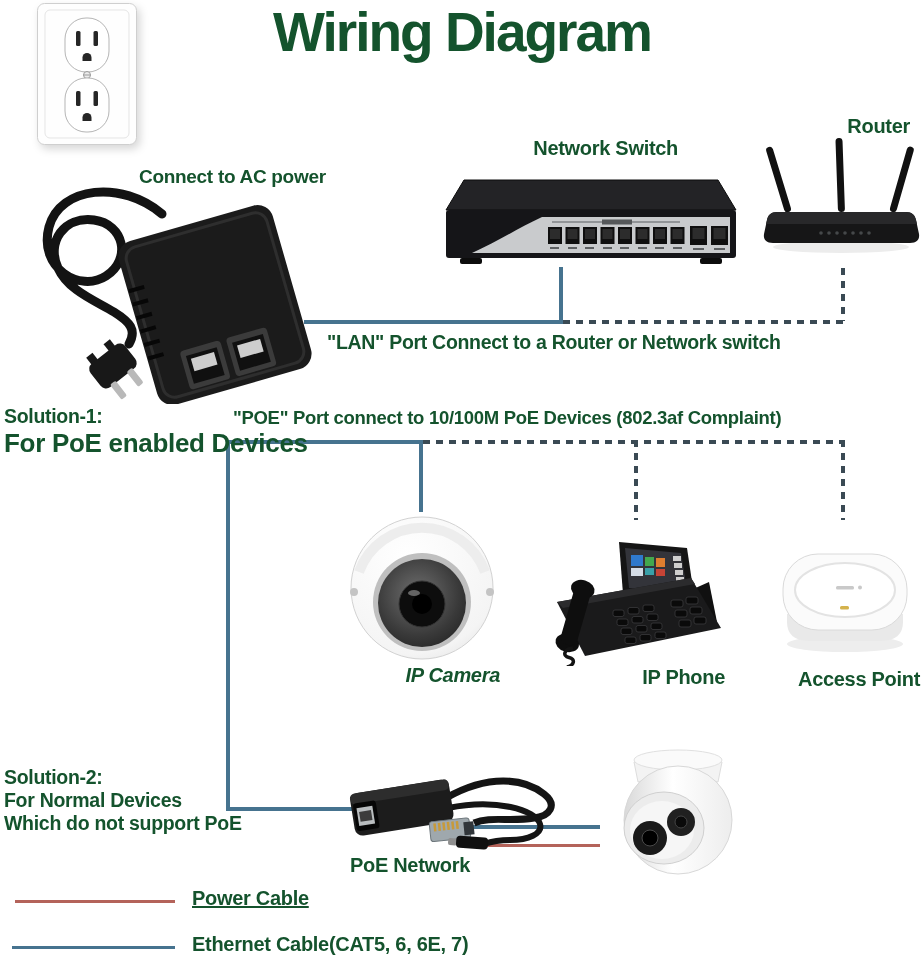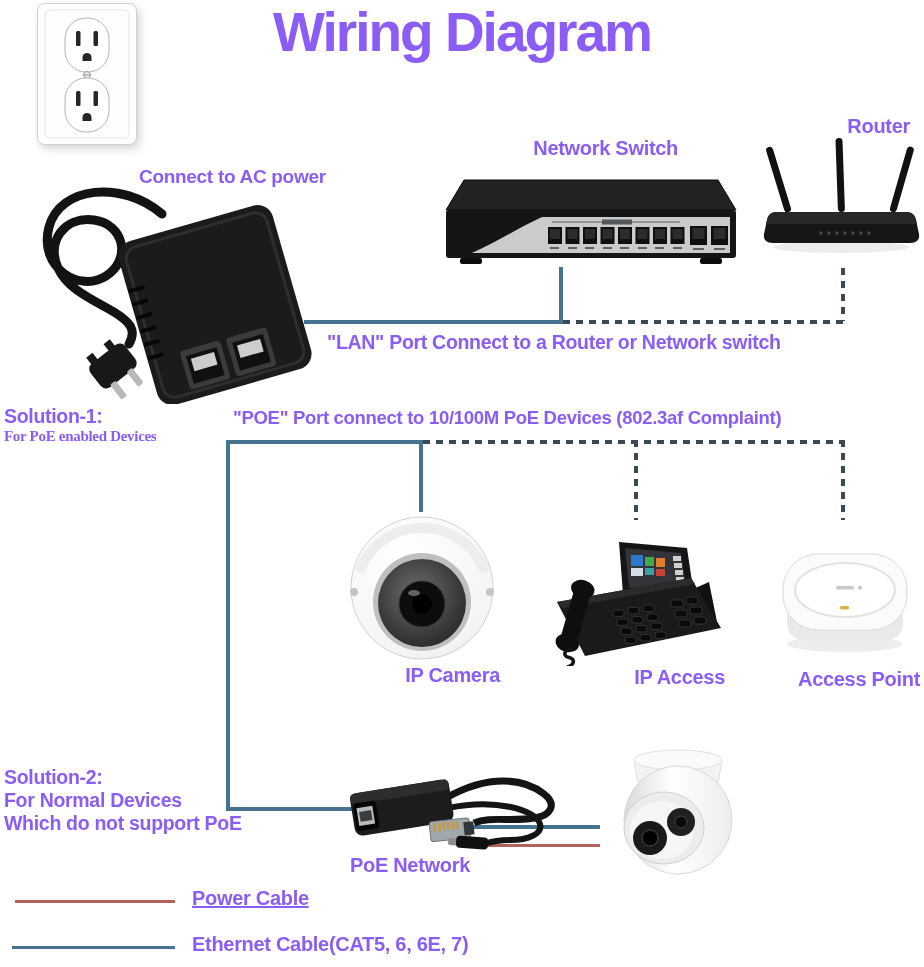--- a/index.html
+++ b/index.html
@@ -1,17 +1,17 @@
 <!DOCTYPE html>
 <html><head>
 <meta charset="utf-8">
 <style>
   html,body{margin:0;padding:0;background:#fff;}
   .canvas{position:relative;width:924px;height:967px;background:#fff;overflow:hidden;
-          font-family:"Liberation Sans",sans-serif;color:#8b5cf6;}
+          font-family:"Liberation Sans",sans-serif;color:#14532d;}
   .abs{position:absolute;text-align:center;}
   .lbl{font-weight:bold;letter-spacing:-0.3px;white-space:nowrap;}
   .title{width:100%;text-align:center;font-size:55px;font-weight:800;letter-spacing:-2px;}
   .center{text-align:right;}
   
   .line{position:absolute;}
   .dash-h{height:4px;background-image:repeating-linear-gradient(90deg,#3a4a54 0 7px,transparent 7px 13px);}
   .dash-v{width:4px;background-image:repeating-linear-gradient(180deg,#3a4a54 0 7px,transparent 7px 13px);}
   svg{display:block;}
   .shadowed{filter:drop-shadow(3px 4px 4px rgba(0,0,0,0.16));}
@@ -155,21 +155,21 @@
           <circle cx="90" cy="97" r="1.8"></circle>
           <circle cx="98" cy="97" r="1.8"></circle>
           <circle cx="106" cy="97" r="1.8"></circle>
       </g>
     </svg>
   </div>
 
   <div class="abs lbl" style="left:327px;top:331px;font-size:19.5px;">"LAN" Port Connect to a Router or Network switch</div>
 
   <div class="abs lbl" style="left:4px;top:405px;font-size:19.5px;">Solution-1:</div>
-  <div class="abs lbl" style="left:4px;top:428px;font-size:15px;font-family:Liberation Serif, serif;">For PoE enabled Devices</div>
+  <div class="abs lbl" style="left:4px;top:428px;font-size:26px;">For PoE enabled Devices</div>
   <div class="abs lbl" style="left:233px;top:407px;font-size:18.5px;">"POE" Port connect to 10/100M PoE Devices (802.3af Complaint)</div>
 
   <div class="abs" style="left:345px;top:514px;width:155px;height:150px;">
     <svg viewBox="0 0 155 150" width="155" height="150">
       <defs>
         <radialGradient id="g-dome" cx="0.4" cy="0.28" r="0.95">
           <stop offset="0" stop-color="#ffffff"></stop>
             <stop offset="0.72" stop-color="#f4f4f4"></stop>
             <stop offset="1" stop-color="#dadada"></stop>
         </radialGradient>
@@ -183,21 +183,21 @@
       <path d="M 14 58 A 67 67 0 0 1 140 58" fill="none" stroke="#ededed" stroke-width="10"></path>
       <circle cx="9" cy="78" r="4" fill="#c4c4c4"></circle>
         <circle cx="145" cy="78" r="4" fill="#c4c4c4"></circle>
       <circle cx="77" cy="88" r="49" fill="#bfbfbf"></circle>
       <circle cx="77" cy="89" r="44" fill="url(#g-glass)"></circle>
       <circle cx="77" cy="90" r="23" fill="#0d0d0d" stroke="#333333"></circle>
       <circle cx="77" cy="90" r="10" fill="#000000"></circle>
       <ellipse cx="69" cy="79" rx="6" ry="3" fill="#8a8a8a" opacity="0.7"></ellipse>
     </svg>
   </div>
-  <div class="abs lbl center" style="left:345px;top:664px;width:155px;font-size:20px;">IP Camera</div>
+  <div class="abs lbl center" style="left:345px;top:664px;width:155px;font-size:20px;font-style:italic;">IP Camera</div>
 
   <div class="abs" style="left:523px;top:538px;width:202px;height:128px;">
     <svg viewBox="0 0 202 128" width="202" height="128">
       <polygon points="168,52 186,44 194,84 176,90" fill="#101010"></polygon>
       <polygon points="96,4 164,10 172,64 100,56" fill="#151515"></polygon>
       <polygon points="102,10 158,15 165,58 106,50" fill="#33343a"></polygon>
       <rect x="108" y="17" width="12" height="11" fill="#2f79cc"></rect>
       <rect x="122" y="19" width="9" height="9" fill="#43a84e"></rect>
       <rect x="133" y="20" width="9" height="9" fill="#df7e2f"></rect>
       <rect x="122" y="30" width="9" height="7" fill="#3aa0a8"></rect>
@@ -232,21 +232,21 @@
           <rect x="171" y="79" width="12" height="7" rx="2"></rect>
       </g>
       <g transform="rotate(16 52 78)">
         <ellipse cx="52" cy="50" rx="12" ry="9" fill="#0e0e0e"></ellipse>
         <ellipse cx="52" cy="106" rx="12" ry="9" fill="#0e0e0e"></ellipse>
         <rect x="44" y="46" width="17" height="62" rx="8" fill="#0e0e0e"></rect>
       </g>
       <path d="M 50 110 c -9 1 -11 8 -4 9.5 c 7 1.5 5 8 -2 9.5 c 8 1 10 7 3 9" fill="none" stroke="#131313" stroke-width="3.5"></path>
     </svg>
   </div>
-  <div class="abs lbl center" style="left:525px;top:666px;width:200px;font-size:20px;">IP Access</div>
+  <div class="abs lbl center" style="left:525px;top:666px;width:200px;font-size:20px;">IP Phone</div>
 
   <div class="abs" style="left:770px;top:548px;width:150px;height:112px;">
     <svg viewBox="0 0 150 112" width="150" height="112">
       <ellipse cx="75" cy="96" rx="58" ry="8" fill="#ededed"></ellipse>
       <path d="M 17 74 Q 17 92 38 93 L 112 93 Q 133 92 133 74 L 133 66 L 17 66 Z" fill="#e9e9e9"></path>
       <rect x="13" y="6" width="124" height="76" rx="35" fill="#fbfbfb" stroke="#dadada"></rect>
       <ellipse cx="75" cy="42" rx="50" ry="27" fill="#ffffff" stroke="#e3e3e3" stroke-width="2"></ellipse>
       <rect x="66" y="38" width="18" height="3.5" rx="1.5" fill="#c9c9c9"></rect>
       <circle cx="90" cy="39.5" r="2" fill="#c9c9c9"></circle>
       <rect x="70" y="58" width="9" height="3.5" rx="1.5" fill="#d4b24c"></rect>

